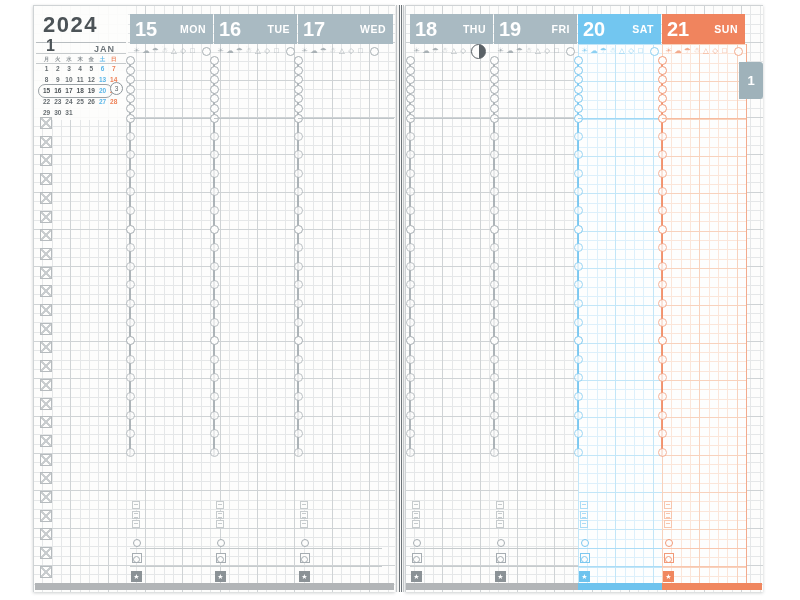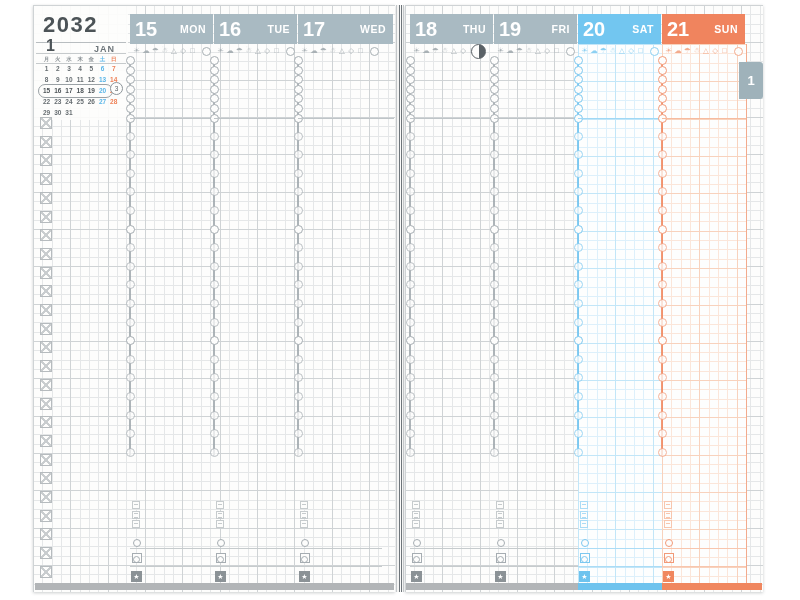--- a/index.html
+++ b/index.html
@@ -65,21 +65,21 @@
 </style>
 </head>
 <body>
 
 <div class="sheet">
   <div class="page page-left"></div>
   <div class="page page-right"></div>
   <div class="binding"></div>
 
   <div class="minical">
-    <div class="year">2032</div>
+    <div class="year">2024</div>
     <div class="rule r1"></div>
     <div class="mnum">1</div>
     <div class="mabbr">JAN</div>
     <div class="rule r2"></div>
     <div class="rule r3"></div>
     <div id="mc-grid">
         <div class="mc-row" style="top: 48px;">
           <div class="mc-cell hd">月</div>
           <div class="mc-cell hd">火</div>
           <div class="mc-cell hd">水</div>

